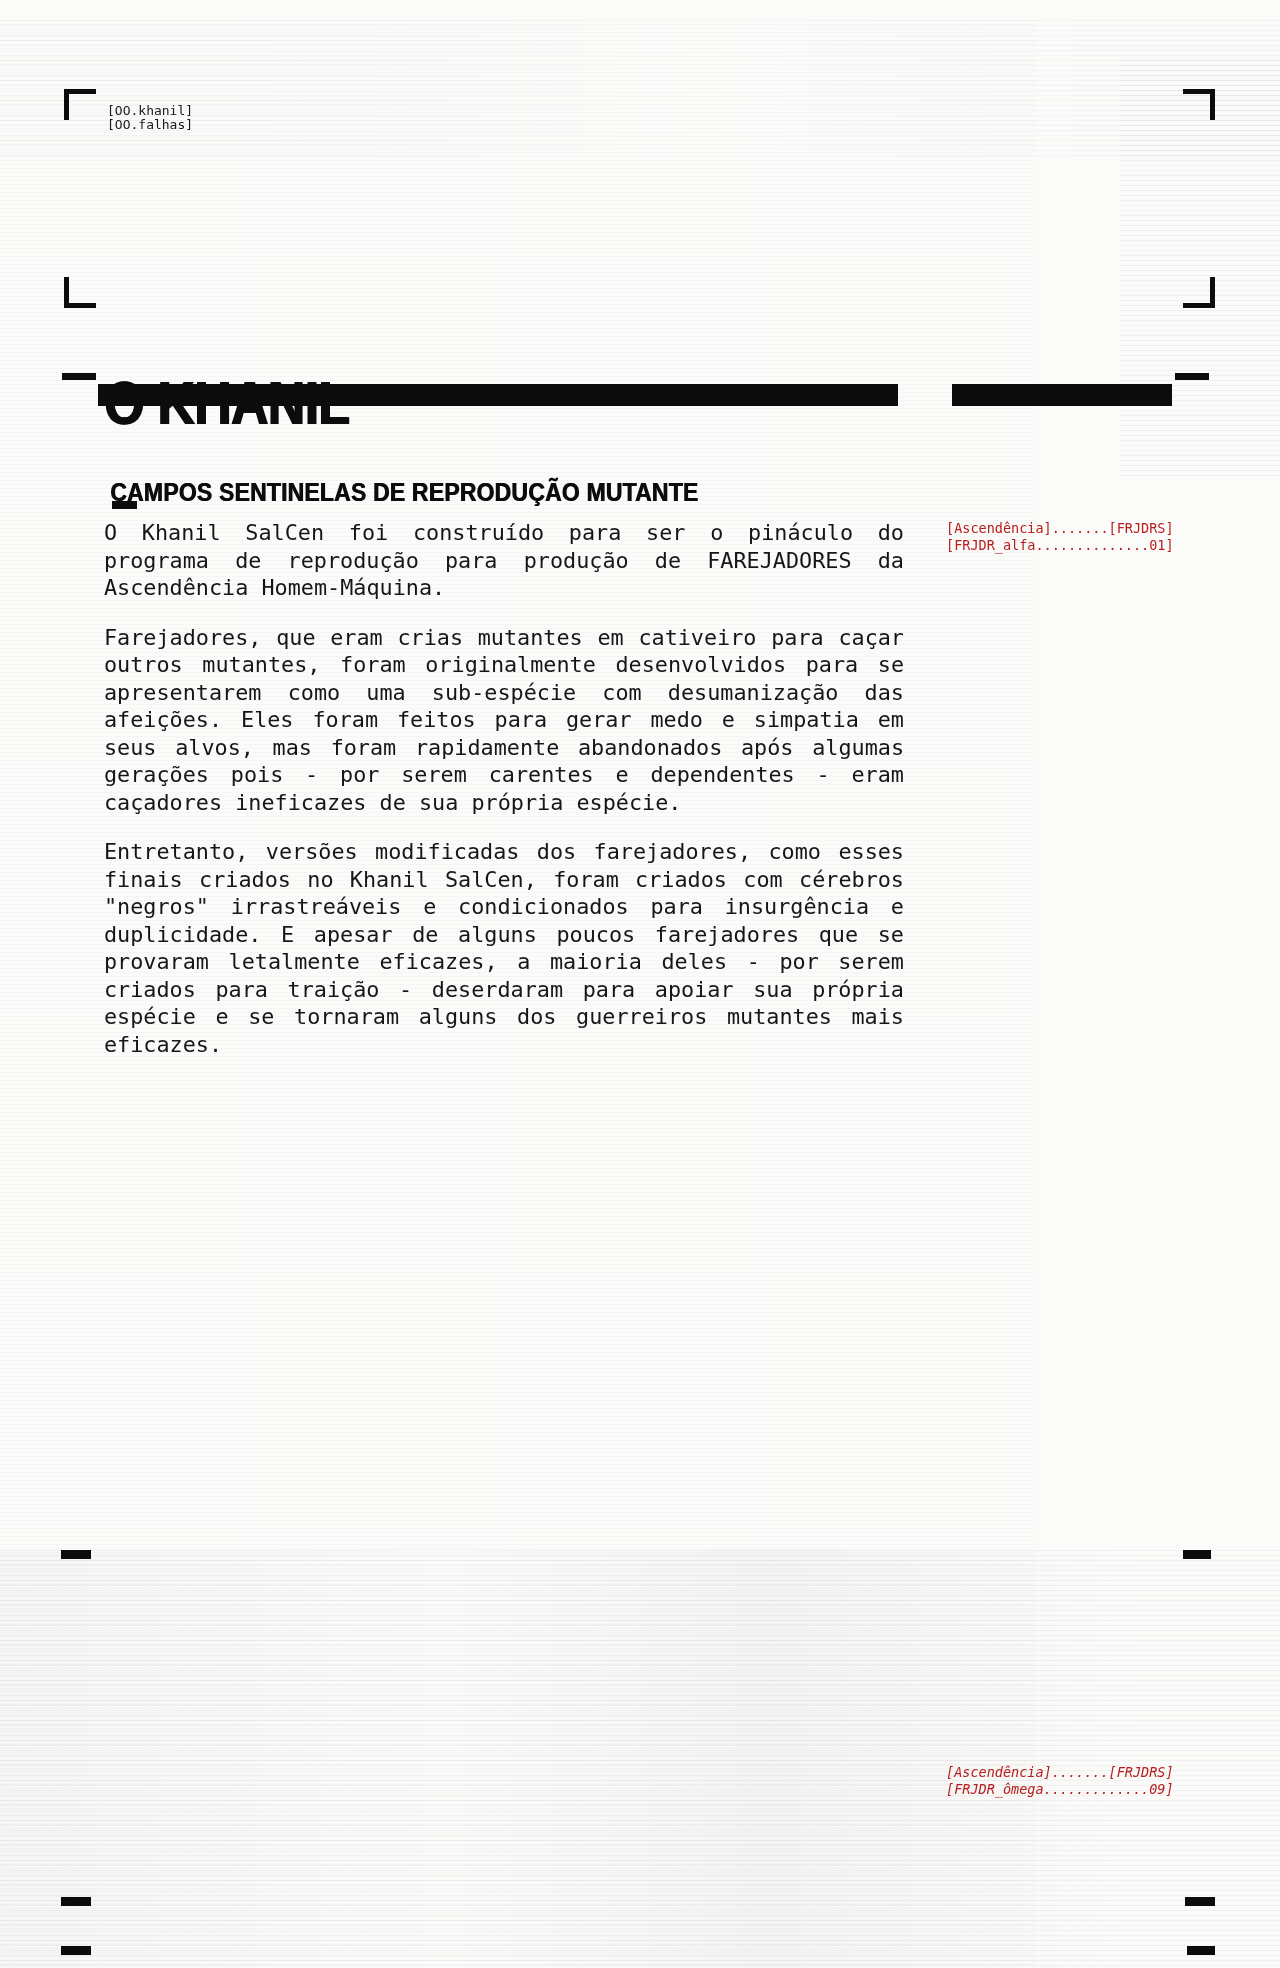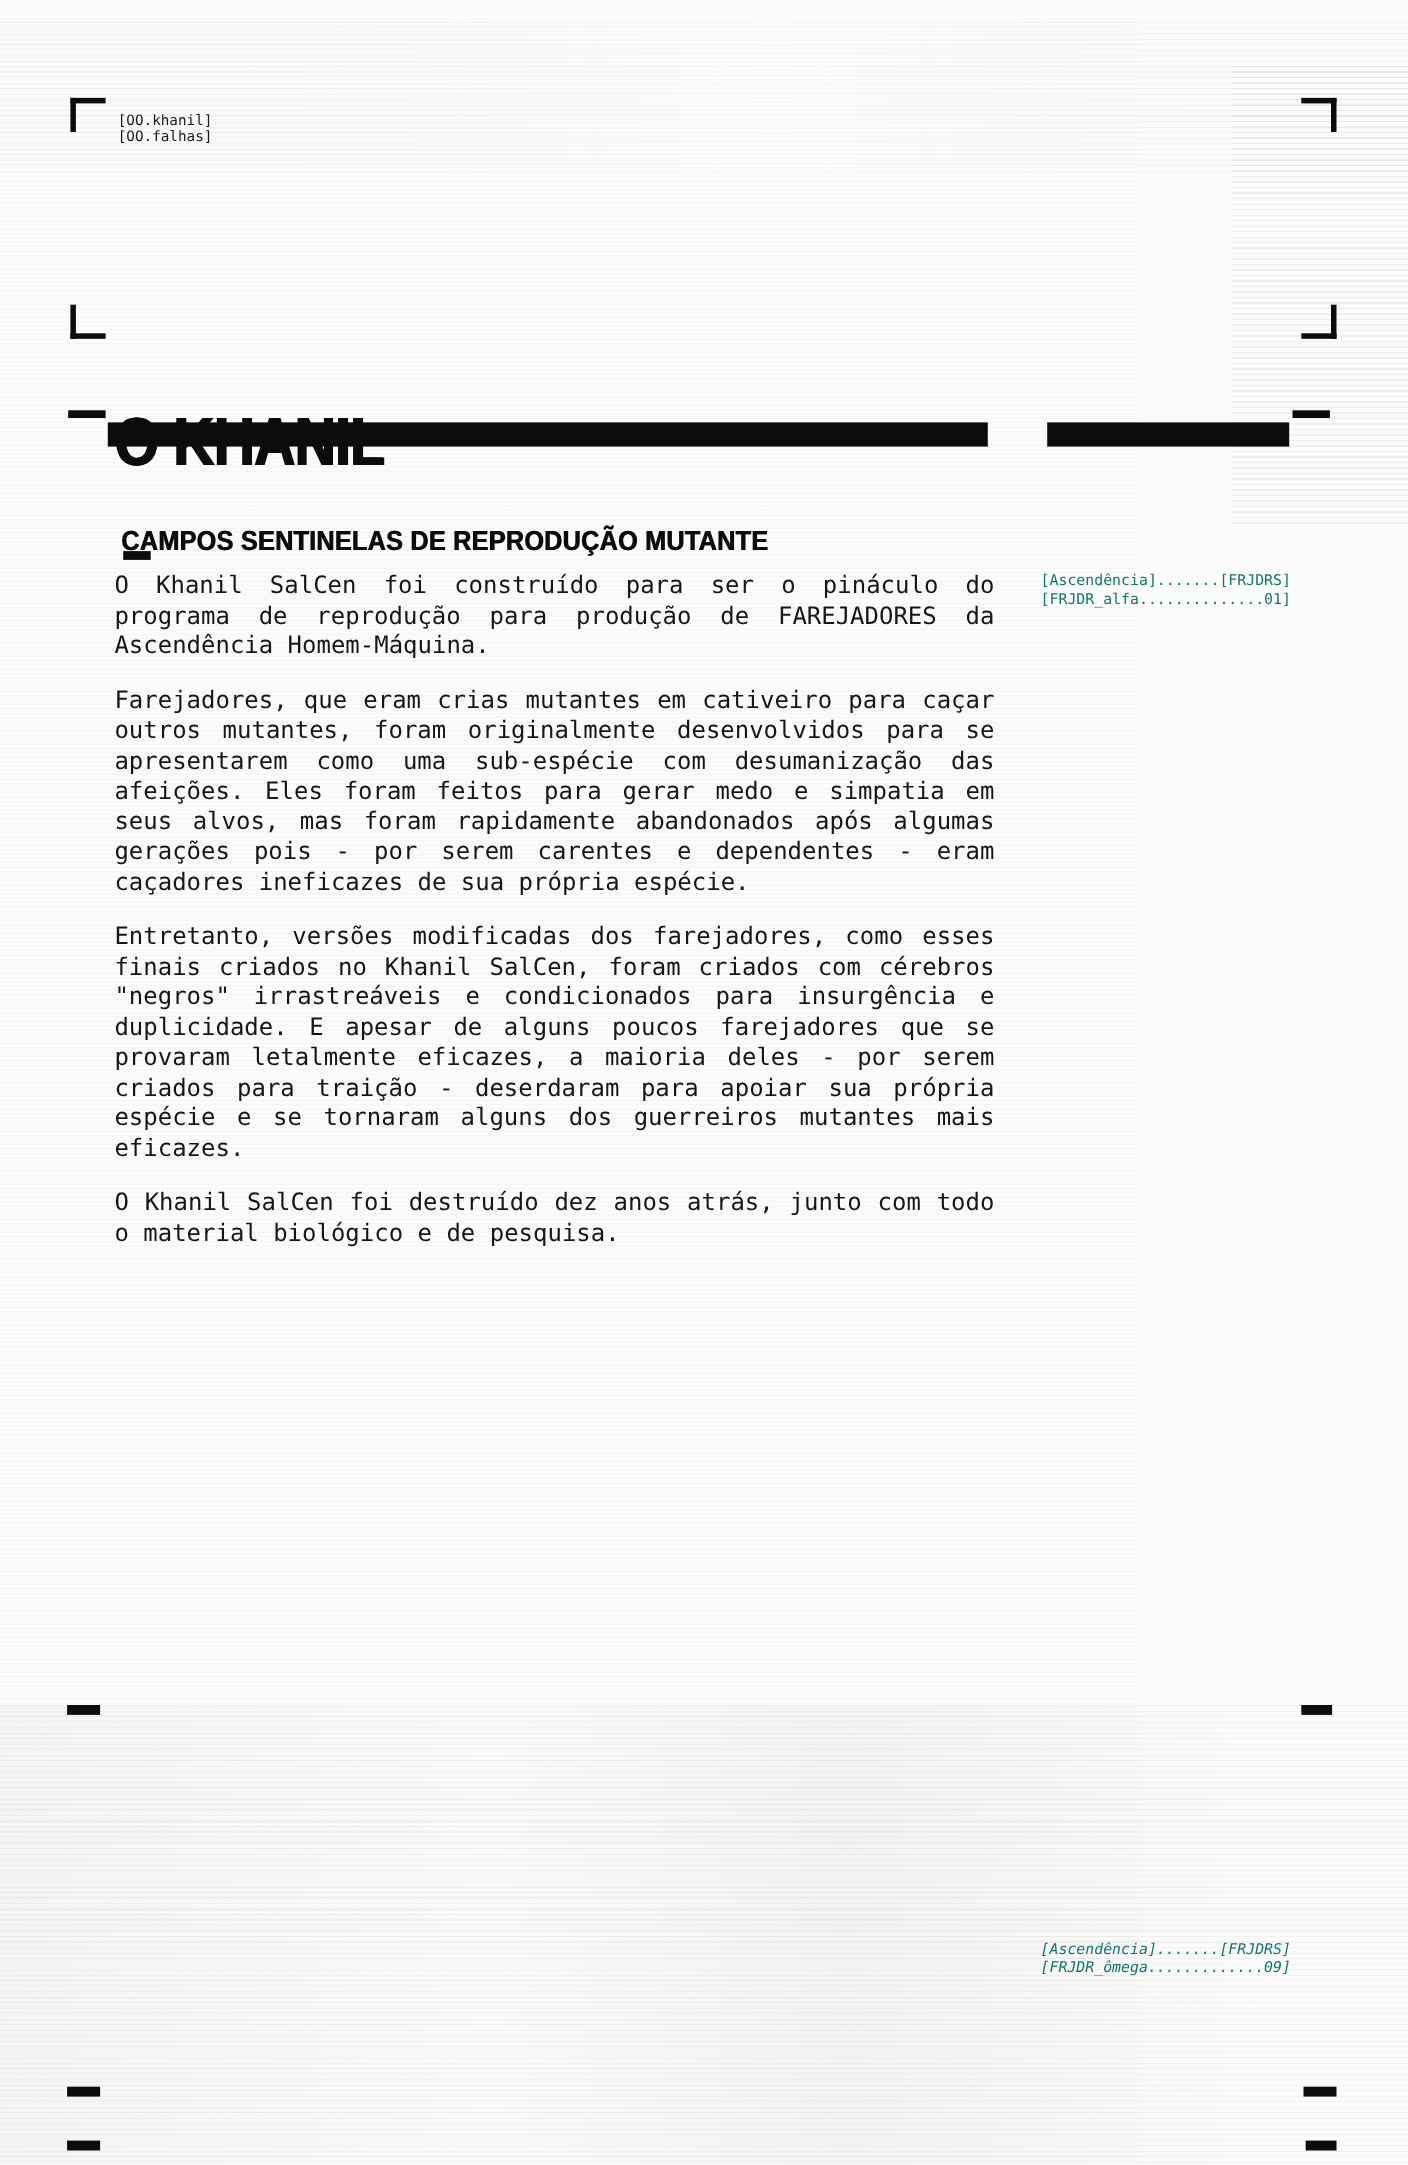--- a/index.html
+++ b/index.html
@@ -94,21 +94,21 @@
   .body-copy p{
     margin:0 0 22px 0;
     text-align:justify;
   }
   .body-copy p:last-child{margin-bottom:0;}
 
   
   .refnote{
     position:absolute;
     font-size:13.5px;line-height:17px;
-    color:#0f766e;white-space:pre;
+    color:#b91c1c;white-space:pre;
   }
   .refnote-side{left:946px;top:500px;}
   .refnote-footer{left:946px;top:1744px;font-style:italic;}
 </style>
 </head>
 <body>
 
 <div class="page">
 
   <div class="tex tex-all"></div>
@@ -136,21 +136,20 @@
   <div class="title-bar-a"></div>
   <div class="title-bar-b"></div>
 
   <h2 class="subtitle">CAMPOS SENTINELAS DE REPRODUÇÃO MUTANTE</h2>
   <div class="subtitle-tick"></div>
 
   <div class="body-copy">
     <p>O Khanil SalCen foi construído para ser o pináculo do programa de reprodução para produção de FAREJADORES da Ascendência Homem-Máquina.</p>
     <p>Farejadores, que eram crias mutantes em cativeiro para caçar outros mutantes, foram originalmente desenvolvidos para se apresentarem como uma sub-espécie com desumanização das afeições. Eles foram feitos para gerar medo e simpatia em seus alvos, mas foram rapidamente abandonados após algumas gerações pois - por serem carentes e dependentes - eram caçadores ineficazes de sua própria espécie.</p>
     <p>Entretanto, versões modificadas dos farejadores, como esses finais criados no Khanil SalCen, foram criados com cérebros "negros" irrastreáveis e condicionados para insurgência e duplicidade. E apesar de alguns poucos farejadores que se provaram letalmente eficazes, a maioria deles - por serem criados para traição - deserdaram para apoiar sua própria espécie e se tornaram alguns dos guerreiros mutantes mais eficazes.</p>
-    <p>O Khanil SalCen foi destruído dez anos atrás, junto com todo o material biológico e de pesquisa.</p>
   </div>
 
   <div class="refnote refnote-side"><span>[Ascendência].......[FRJDRS]</span>
 <span>[FRJDR_alfa..............01]</span></div>
 
   <div class="refnote refnote-footer"><span>[Ascendência].......[FRJDRS]</span>
 <span>[FRJDR_ômega.............09]</span></div>
 
 </div>
 

